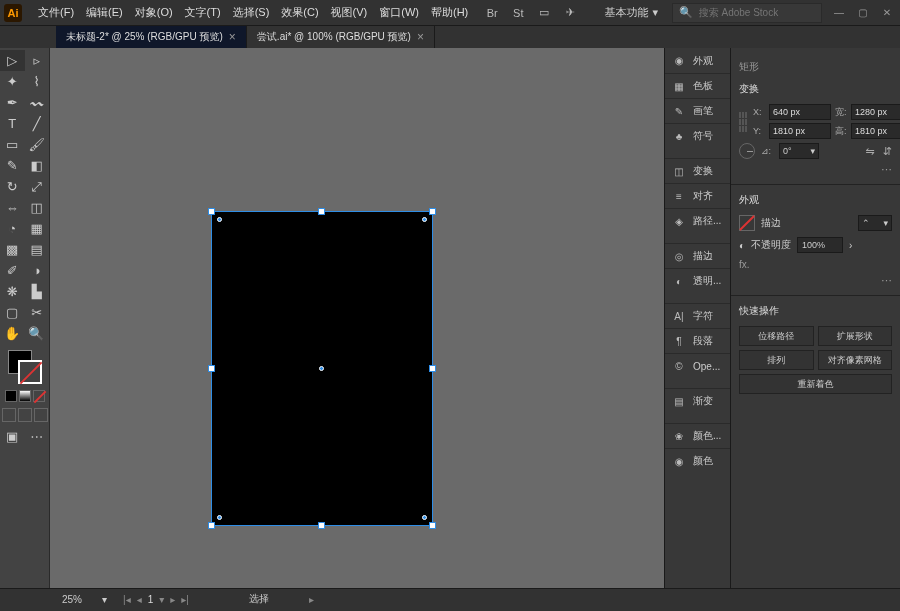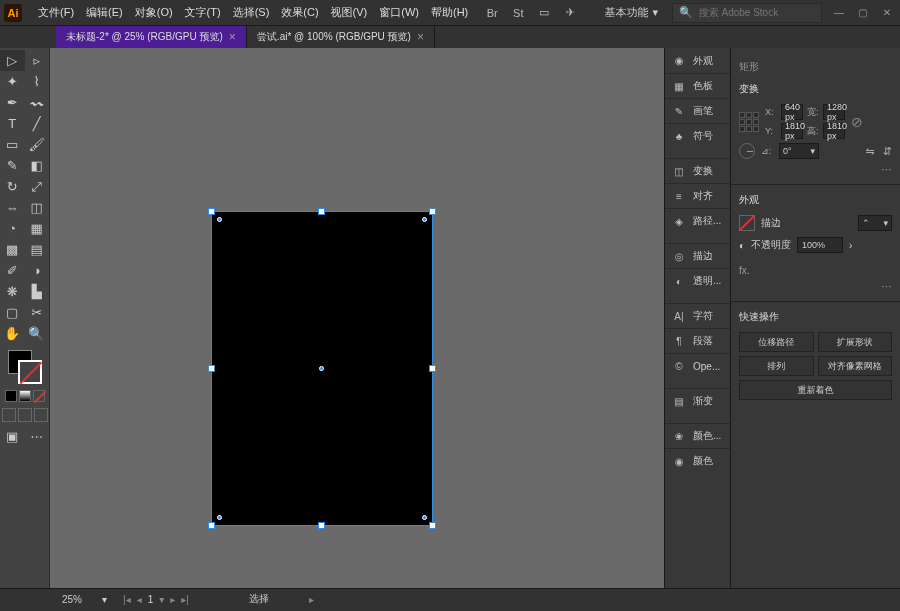--- a/index.html
+++ b/index.html
@@ -10,21 +10,21 @@
 .top-icons{margin-left:10px;display:flex;gap:10px;align-items:center}
 .top-icon{width:16px;height:16px;display:flex;align-items:center;justify-content:center;color:#bbb;cursor:pointer}
 .top-right{margin-left:auto;display:flex;align-items:center;gap:8px}
 .workspace-dd{display:flex;align-items:center;gap:4px;padding:2px 6px;color:#ccc}
 .search-box{width:150px;height:20px;background:#383838;border:1px solid #2a2a2a;padding:0 6px;display:flex;align-items:center;gap:6px}
 .search-box input{background:none;border:none;color:#888;font-size:10px;width:120px;outline:none}
 .window-controls{display:flex;gap:6px}
 .win-btn{width:18px;height:14px;display:flex;align-items:center;justify-content:center;color:#999;font-size:10px}
 .tabs-bar{height:22px;background:#323232;display:flex;align-items:center;padding-left:56px}
 .doc-tab{height:22px;padding:0 10px;display:flex;align-items:center;gap:6px;color:#ddd;font-size:10px;border-right:1px solid #1a1a1a}
-.doc-tab.active{background:#4c1d95}
+.doc-tab.active{background:#0f172a}
 .close-x{color:#999;font-size:12px;cursor:pointer}
 .main-area{display:flex;height:540px}
 .toolbar-left{width:50px;background:#434343;border-right:1px solid #2a2a2a;display:flex;flex-direction:column;align-items:center;padding-top:2px}
 .tool-row{display:flex;width:100%}
 .tool-btn{width:25px;height:21px;display:flex;align-items:center;justify-content:center;color:#ccc;cursor:pointer;font-size:13px}
 .tool-btn.sel{background:#333}
 .swatch-big{width:34px;height:34px;position:relative;margin-top:6px}
 .swatch-fill{width:24px;height:24px;background:#000;border:1px solid #888;position:absolute;top:0;left:0}
 .swatch-stroke{width:24px;height:24px;border:2px solid #fff;position:absolute;bottom:0;right:0;background:#434343}
 .swatch-stroke:after{content:"";position:absolute;width:30px;height:2px;background:#d33;transform:rotate(-45deg);top:10px;left:-4px}
@@ -51,34 +51,34 @@
 .panel-tabs{height:24px;display:flex;border-bottom:1px solid #222}
 .panel-tab{padding:0 10px;display:flex;align-items:center;color:#888;font-size:10px;cursor:pointer}
 .panel-tab.active{color:#ddd;background:#323232}
 .panel-body{flex:1;padding:6px 8px;overflow:hidden}
 .sec-label{color:#999;font-size:10px;margin:6px 0 8px}
 .sec-title{color:#ddd;font-size:10px;margin-bottom:8px}
 .xform-row{display:flex;align-items:center;gap:6px;margin-bottom:4px}
 .ref-point{width:20px;height:20px;display:grid;grid-template-columns:repeat(3,1fr);grid-template-rows:repeat(3,1fr);gap:1px}
 .ref-point div{background:#2a2a2a;border:1px solid #555}
 .field-label{color:#aaa;font-size:9px;width:12px}
-.field-val{width:22px;height:16px;background:#2a2a2a;border:1px solid #1a1a1a;color:#ddd;font-size:9px;padding:0 3px;display:flex;align-items:center}
+.field-val{width:62px;height:16px;background:#2a2a2a;border:1px solid #1a1a1a;color:#ddd;font-size:9px;padding:0 3px;display:flex;align-items:center}
 .rot-row{display:flex;align-items:center;gap:6px;margin-top:4px}
 .angle-icon{width:16px;height:16px;border:1px solid #666;border-radius:50%;position:relative}
 .angle-icon:after{content:"";position:absolute;width:6px;height:1px;background:#999;top:7px;left:7px}
 .dd-small{width:40px;height:16px;background:#2a2a2a;border:1px solid #1a1a1a;display:flex;align-items:center;justify-content:space-between;padding:0 3px;font-size:9px}
 .flip-icons{margin-left:auto;display:flex;gap:8px;color:#aaa;font-size:11px}
 .panel-sep{height:1px;background:#222;margin:8px -8px}
 .appear-row{display:flex;align-items:center;gap:6px;margin-bottom:6px;font-size:10px}
 .sw-box{width:16px;height:16px;border:1px solid #666;background:#000}
 .sw-box.none{background:#383838;position:relative}
 .sw-box.none:after{content:"";position:absolute;width:20px;height:2px;background:#d33;transform:rotate(-45deg);top:6px;left:-3px}
 .opacity-row{display:flex;align-items:center;gap:6px;font-size:10px}
 .opacity-val{width:46px;height:16px;background:#2a2a2a;border:1px solid #1a1a1a;display:flex;align-items:center;padding:0 4px;font-size:9px}
-.fx-row{color:#999;font-size:10px;margin-top:12px}
+.fx-row{color:#999;font-size:10px;margin-top:6px}
 .quick-grid{display:grid;grid-template-columns:1fr 1fr;gap:4px;margin-top:8px}
 .quick-btn{height:20px;background:#333;border:1px solid #222;display:flex;align-items:center;justify-content:center;font-size:9px;color:#ccc;cursor:pointer}
 .quick-btn.full{grid-column:1/3}
 .more-dots{text-align:right;color:#999;margin:4px 0}
 .status-bar{height:21px;background:#323232;display:flex;align-items:center;padding:0 56px 0 56px;font-size:10px;color:#ccc;border-top:1px solid #1a1a1a}
 .zoom-dd{display:flex;align-items:flex-start;gap:20px;padding:0 6px}
 .nav-arrows{display:flex;gap:6px;margin-left:10px;align-items:center;color:#888}
 .status-center{margin-left:60px}
 .link-icon{color:#888;font-size:14px}
 </style>

